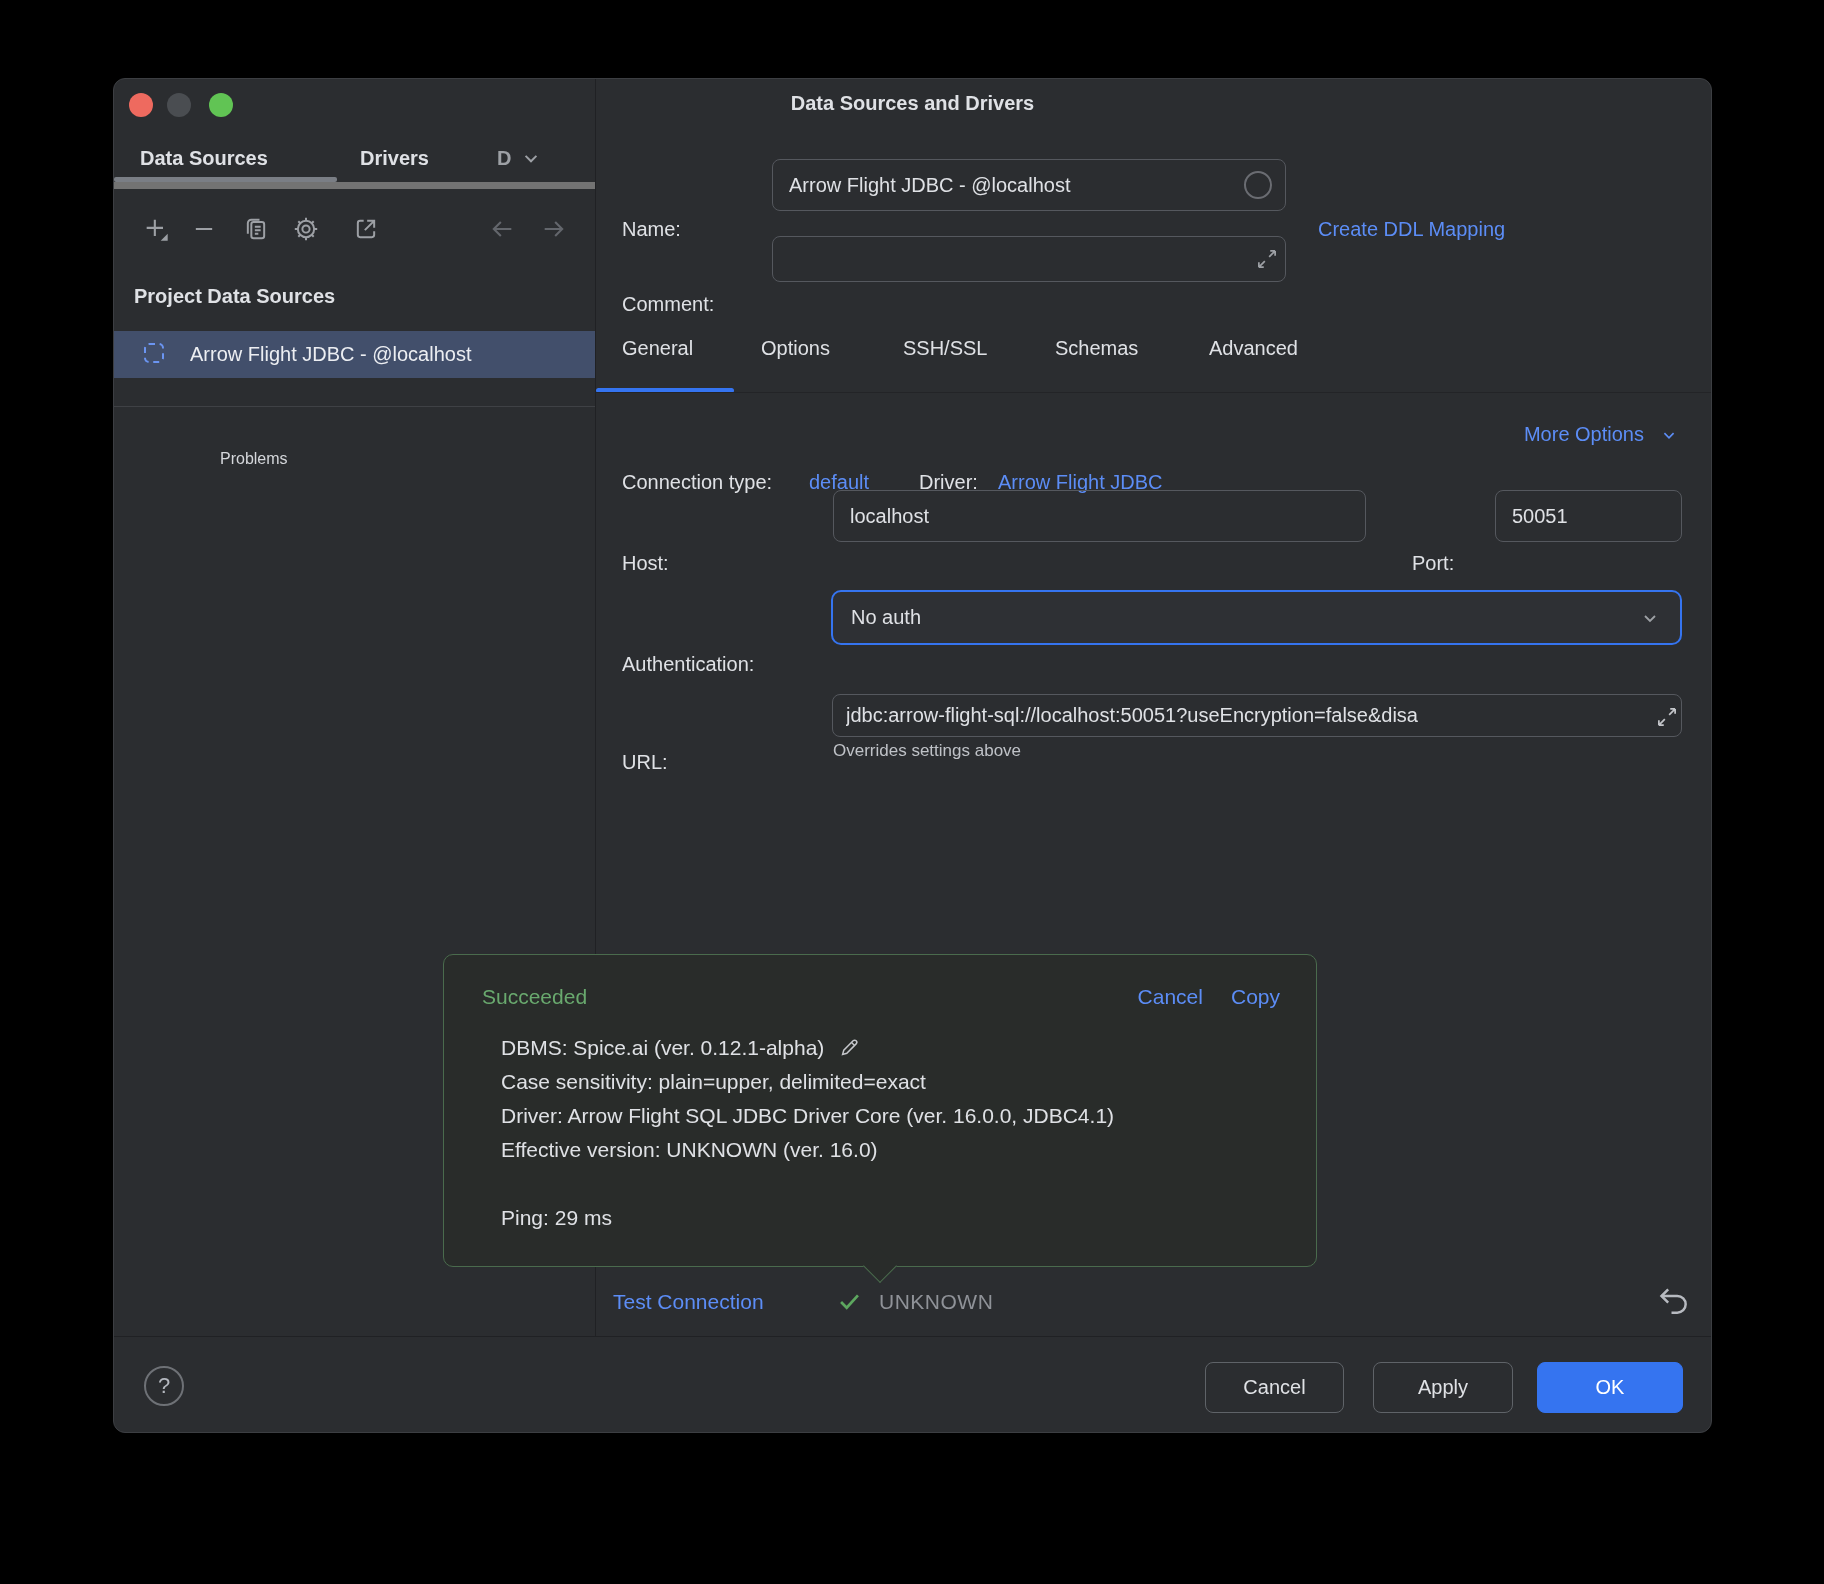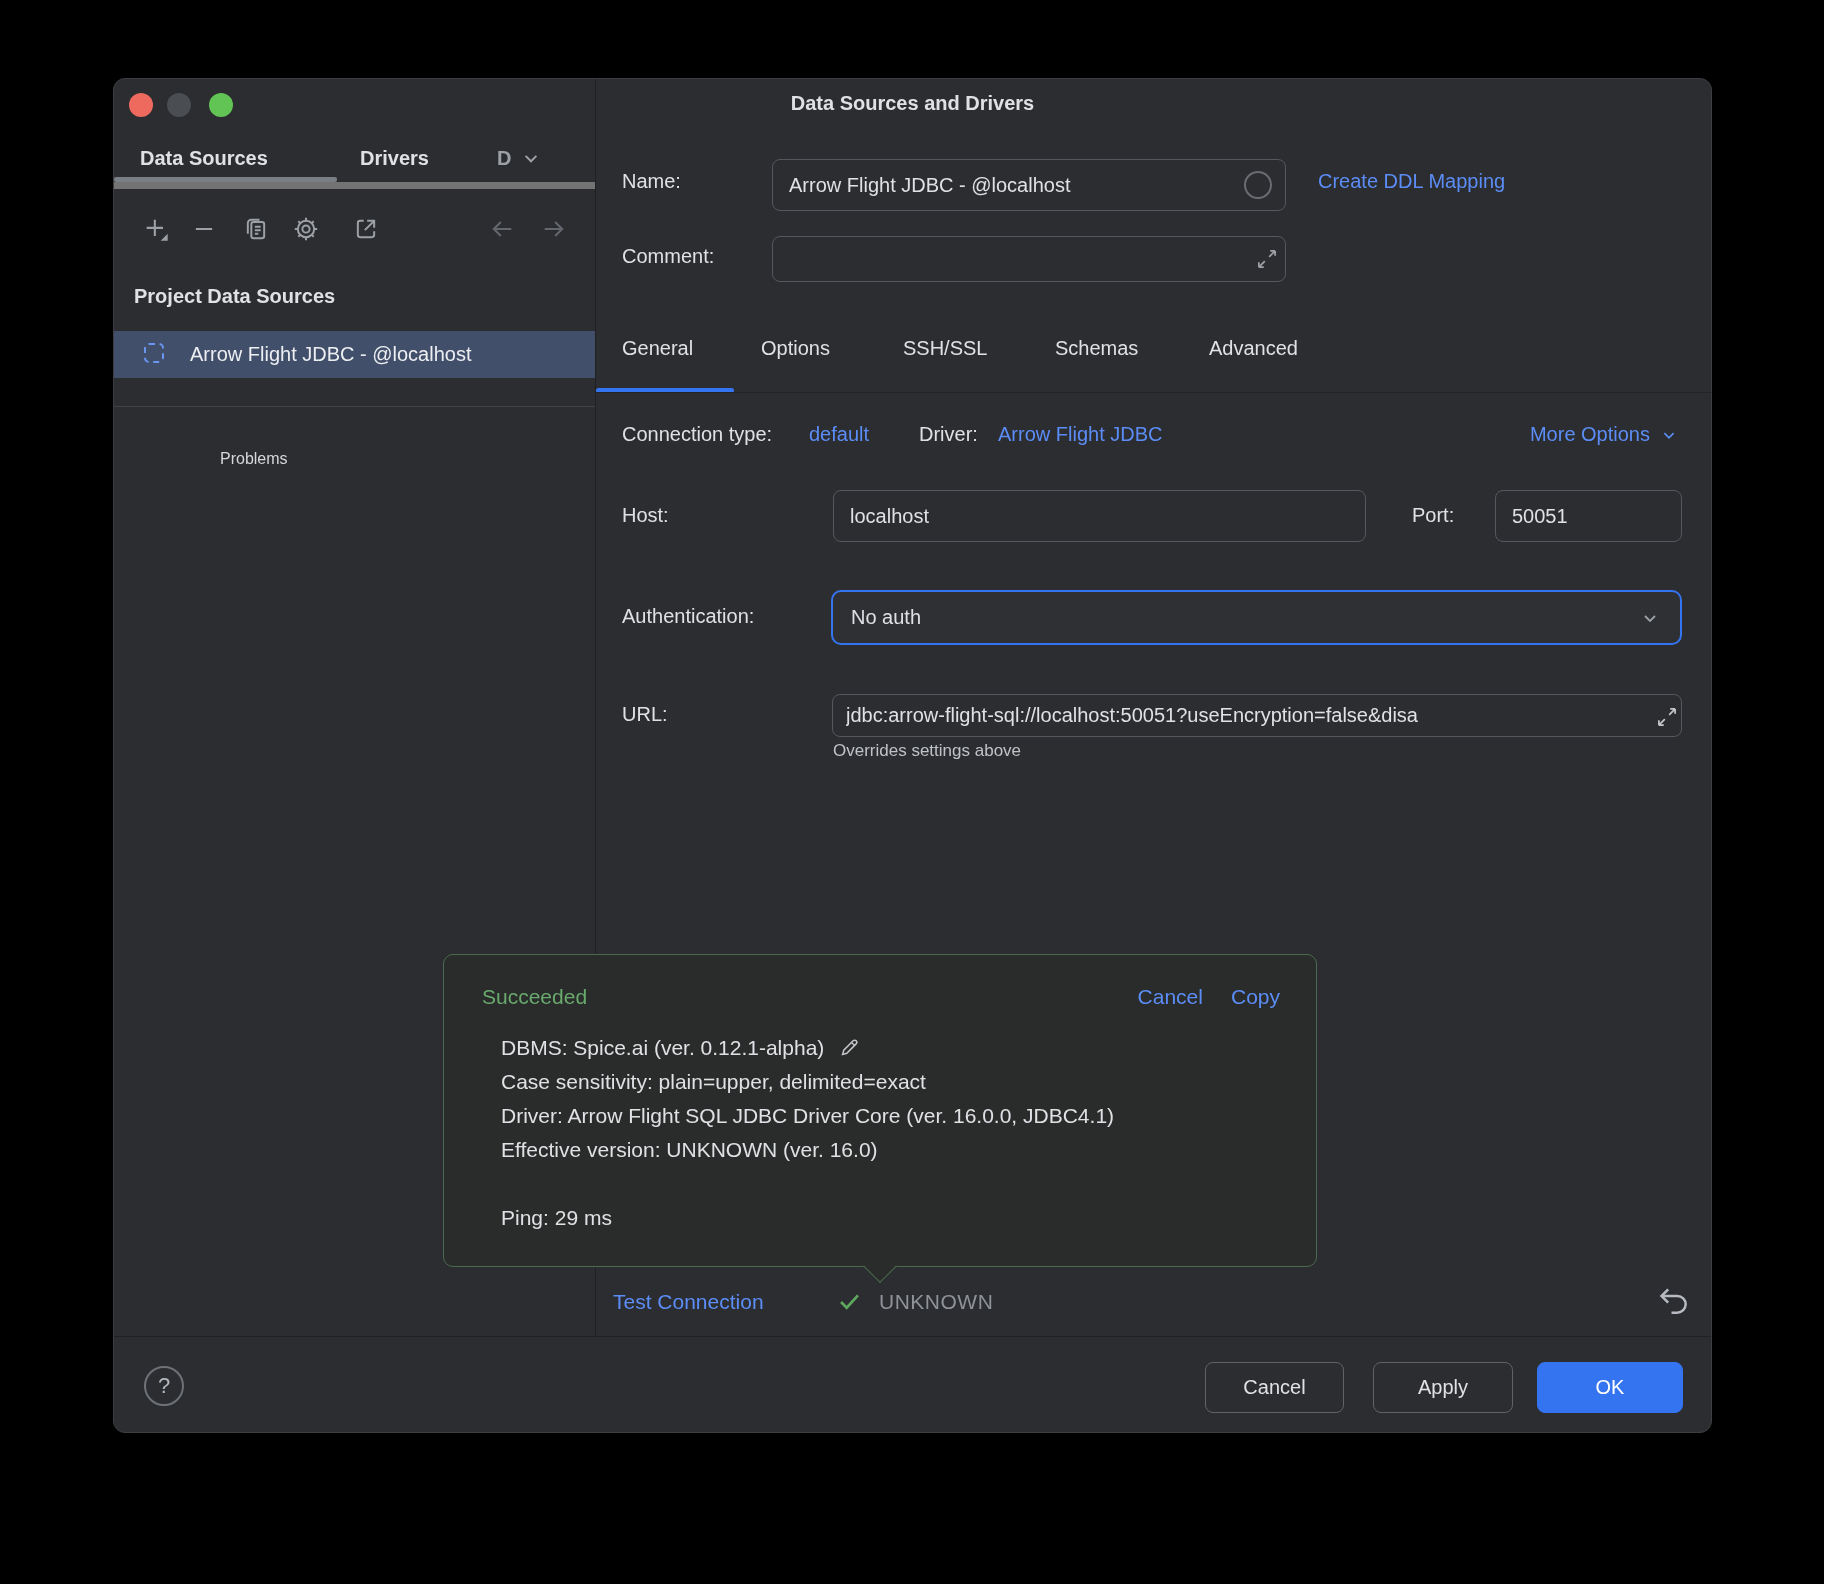--- a/index.html
+++ b/index.html
@@ -20,21 +20,21 @@
   .icon-btn{position:absolute;width:28px;height:28px;top:136px;}
   .icon-btn svg{width:28px;height:28px;}
   .side-header{position:absolute;left:20px;top:206px;font-size:20px;font-weight:700;color:#dfe1e5;}
   .sel-row{position:absolute;left:0;top:252px;width:481px;height:47px;background:#424f6b;}
   .drv-icon{position:absolute;left:30px;top:12px;width:20px;height:20px;border:2px dashed #6b95f2;border-radius:5px;box-sizing:border-box;}
   .sel-label{position:absolute;left:76px;top:0;height:47px;line-height:47px;font-size:20px;color:#eceef2;white-space:nowrap;}
   .side-divider{position:absolute;left:0;top:327px;width:481px;height:1px;background:#3f4145;}
   .problems{position:absolute;left:76px;top:371px;font-size:16px;color:#d5d7db;margin-left:30px;}
   
   .vdiv{position:absolute;left:481px;top:0;width:1px;height:1257px;background:#202124;}
-  .flabel{position:absolute;font-size:20px;color:#dfe1e5;white-space:nowrap;}
+  .flabel{position:absolute;font-size:20px;color:#dfe1e5;white-space:nowrap;margin-top:48px;}
   .field{position:absolute;background:transparent;border:1px solid #55585e;border-radius:8px;
          box-sizing:border-box;color:#dfe1e5;font-size:20px;font-family:"Liberation Sans","DejaVu Sans",sans-serif;
          padding:0 16px;outline:none;}
   .link{color:#5c8df6;cursor:pointer;white-space:nowrap;}
   .mtab{position:absolute;top:258px;font-size:20px;color:#dfe1e5;cursor:default;}
   .mtab-indicator{position:absolute;left:482px;top:309px;width:138px;height:5px;background:#3574f0;border-radius:2.5px;}
   .mtab-border{position:absolute;left:482px;top:313px;right:0;height:1px;background:#232427;}
   .select{position:absolute;left:717px;top:511px;width:851px;height:55px;border:2px solid #3574f0;border-radius:10px;
           box-sizing:border-box;background:#2e3034;display:flex;align-items:center;padding:0 18px;font-size:20px;color:#dfe1e5;}
   .hint{position:absolute;left:719px;top:662px;font-size:17px;color:#bfc2c7;}
@@ -158,21 +158,21 @@
     <span class="mtab" style="left:789px;">SSH/SSL</span>
     <span class="mtab" style="left:941px;">Schemas</span>
     <span class="mtab" style="left:1095px;">Advanced</span>
     <div class="mtab-indicator"></div>
     <div class="mtab-border"></div>
 
     <span class="flabel" style="left:508px;top:344px;">Connection type:</span>
     <span class="flabel link" style="left:695px;top:344px;">default</span>
     <span class="flabel" style="left:805px;top:344px;">Driver:</span>
     <span class="flabel link" style="left:884px;top:344px;">Arrow Flight JDBC</span>
-    <span class="abs" style="right:31px;top:344px;display:flex;align-items:center;gap:8px;">
+    <span class="abs" style="right:31px;top:344px;display:flex;align-items:center;gap:14px;">
       <span class="link" style="font-size:20px;">More Options</span>
       <svg viewBox="0 0 24 24" width="22" height="22" fill="none" stroke="#5c8df6" stroke-width="1.8">
           <path d="M7 10 l5 5 5-5"></path>
         </svg>
     </span>
 
     <span class="flabel" style="left:508px;top:425px;">Host:</span>
     <input class="field" style="left: 719px; top: 411px; width: 533px; height: 52px;" value="localhost">
     <span class="flabel" style="left:1298px;top:425px;">Port:</span>
     <input class="field" style="left: 1381px; top: 411px; width: 187px; height: 52px;" value="50051">

